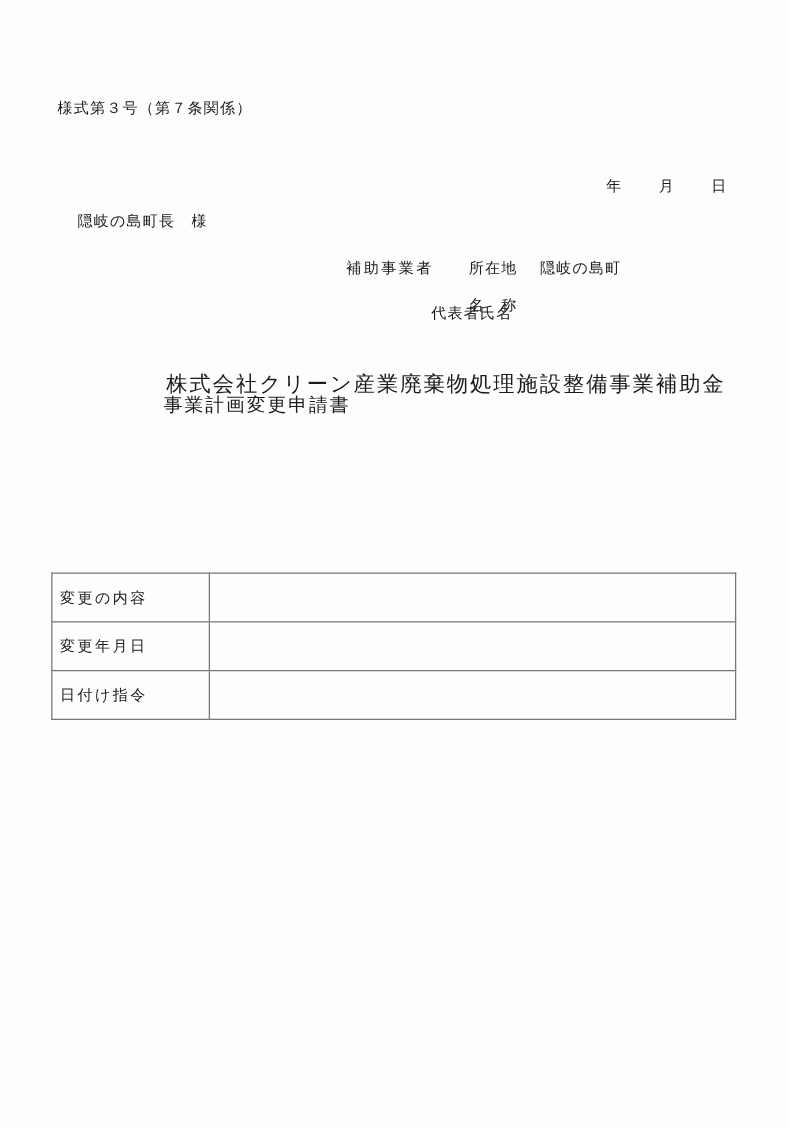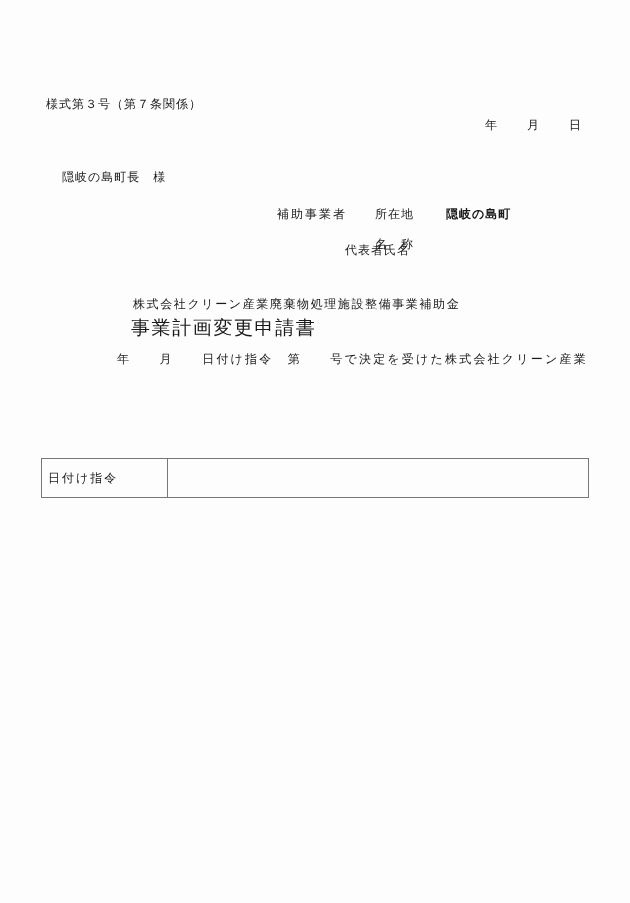--- a/index.html
+++ b/index.html
@@ -6,31 +6,31 @@
   body {
     width: 630px; height: 903px;
     background: #fdfdfd;
     position: relative;
     overflow: hidden;
     font-family: "DejaVu Serif", "Liberation Serif", serif;
     color: #1a1a1a;
     font-size: 12px;
   }
   .abs { position: absolute; white-space: nowrap; }
-  .form-no { left: 46px; top: 96px; letter-spacing: 1px; }
-  .date-line { left: 485px; top: 117px; }
+  .form-no { left: 46px; top: 78px; letter-spacing: 1px; }
+  .date-line { left: 485px; top: 141px; }
   .date-line span { display: inline-block; }
   .addressee { left: 62px; top: 169px; letter-spacing: 1px; }
   .applicant-role { left: 277px; top: 206px; letter-spacing: 2px; }
   .loc-label { left: 375px; top: 206px; letter-spacing: 1px; }
-  .loc-value { left: 446px; top: 206px; letter-spacing: 1px; font-weight: bold; }
+  .loc-value { left: 432px; top: 206px; letter-spacing: 1px; }
   .name-label { left: 375px; top: 236px; letter-spacing: 1px; }
   .rep-label { left: 345px; top: 242px; letter-spacing: 1px; }
-  .title1 { left: 133px; top: 296px; font-size: 12px; letter-spacing: 1.6px; }
-  .title2 { left: 131px; top: 315px; font-size: 19px; letter-spacing: 1.6px; text-align: right; }
+  .title1 { left: 133px; top: 296px; font-size: 17px; letter-spacing: 1.6px; }
+  .title2 { left: 131px; top: 315px; font-size: 15px; letter-spacing: 1.6px; text-align: right; }
   .body-text {
     left: 46px; top: 350px; width: 540px;
     white-space: normal; line-height: 19px; letter-spacing: 2.2px;
     text-align: justify;
   }
   .body-text .line { display: block; white-space: nowrap; }
   table.form-table {
     position: absolute; left: 41px; top: 458px;
     width: 548px; border-collapse: collapse;
   }
@@ -56,23 +56,30 @@
 <div class="abs applicant-role">補助事業者</div>
 <div class="abs loc-label">所在地</div>
 <div class="abs loc-value">隠岐の島町</div>
 <div class="abs name-label">名　称</div>
 <div class="abs rep-label">代表者氏名</div>
 
 <div class="abs title1">株式会社クリーン産業廃棄物処理施設整備事業補助金</div>
 <div class="abs title2">事業計画変更申請書</div>
 
 <div class="abs body-text">
-  <span class="line">　　　　　年　　月　　日付け指令　第　　号で決定を受けた株式会社クリーン産業</span>
 </div>
 
 <table class="form-table">
   <tbody>
+      <tr>
+    <td class="label">変更の内容</td>
+    <td></td>
+  </tr>
+  <tr>
+    <td class="label">変更年月日</td>
+    <td></td>
+  </tr>
   <tr>
     <td class="label">日付け指令</td>
     <td></td>
   </tr>
 </tbody>
   </table>
 
 </body></html>

